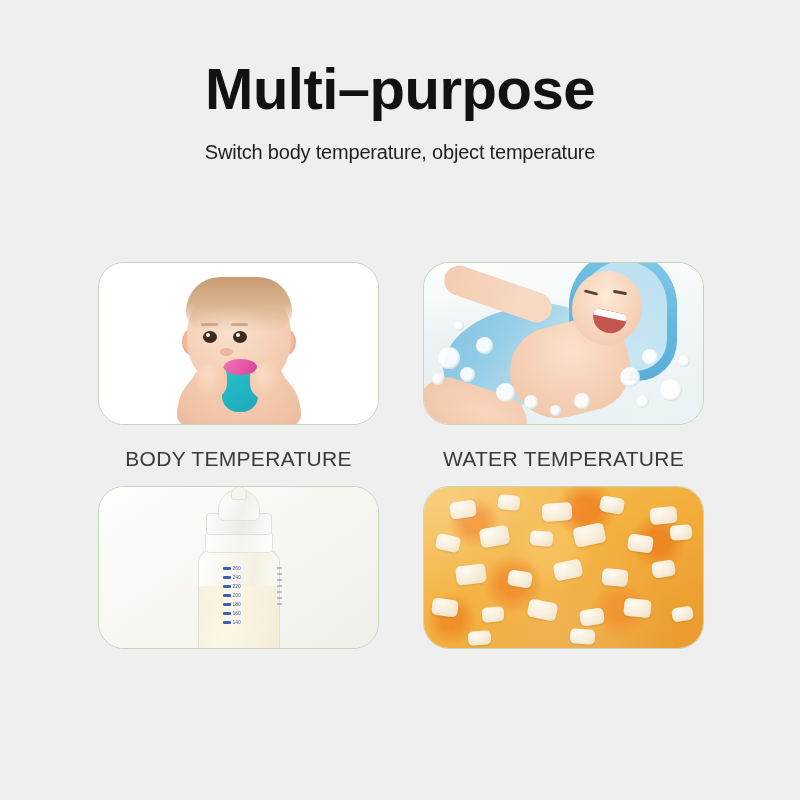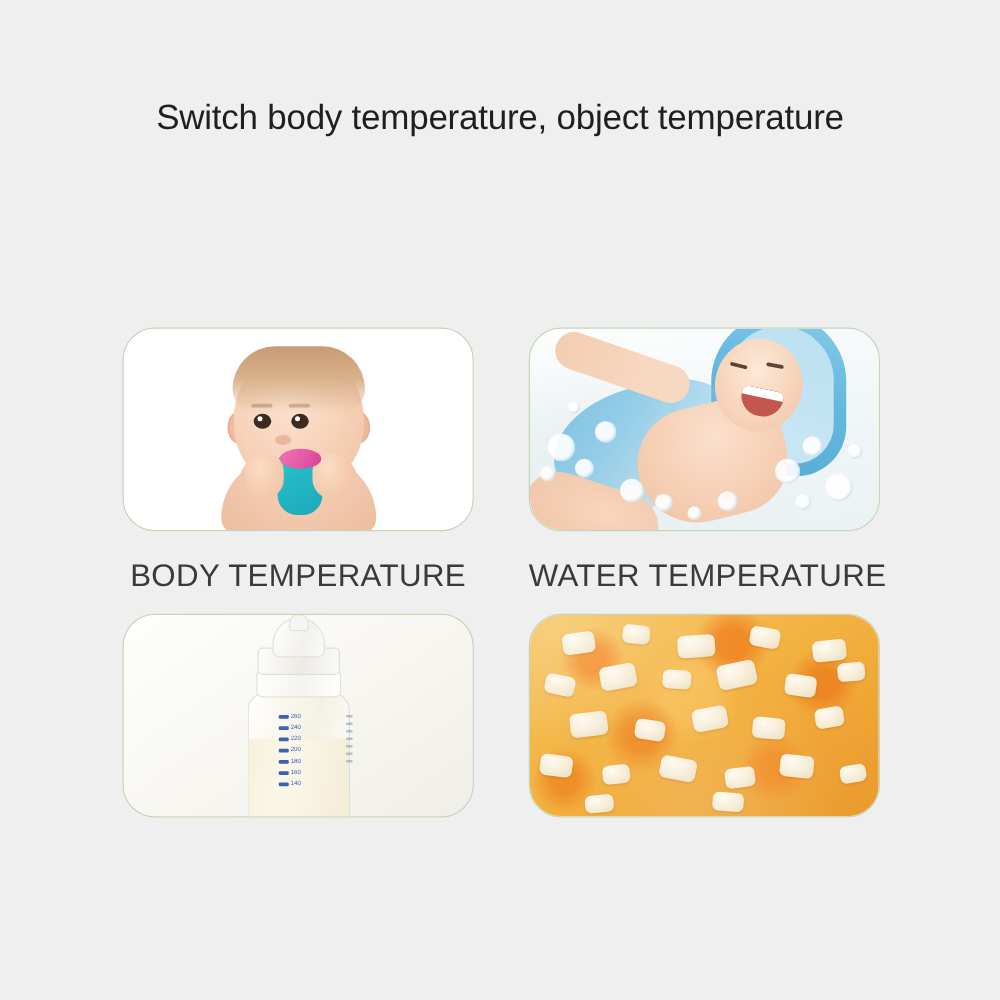--- a/index.html
+++ b/index.html
@@ -36,21 +36,21 @@
     font-size: 58px;
     font-weight: bold;
     color: #111214;
     letter-spacing: -0.5px;
     line-height: 1.08;
     white-space: nowrap;
   }
 
   .subtitle {
     margin-top: 20px;
-    font-size: 28px;
+    font-size: 20px;
     font-weight: normal;
     color: #1d1f21;
     letter-spacing: -0.2px;
     white-space: nowrap;
   }
 
   
   .grid {
     position: absolute;
     top: 262px;
@@ -79,21 +79,21 @@
 
   .card-media {
     position: absolute;
     inset: 0;
     overflow: hidden;
   }
 
   .card-label {
     margin-top: 22px;
     text-align: center;
-    font-size: 25px;
+    font-size: 21px;
     letter-spacing: 0.3px;
     color: #3a3a3c;
     white-space: nowrap;
   }
 
   
   .m-body { background: #ffffff; }
   .m-body .scene {
     position: absolute;
     left: 50%;
@@ -432,20 +432,21 @@
       radial-gradient(ellipse at 50% 120%, rgba(255,255,255,.18), rgba(255,255,255,0) 60%),
       radial-gradient(ellipse at 8% 8%, rgba(255,255,255,.22), rgba(255,255,255,0) 45%);
   }
 </style>
 </head>
 <body>
 
 <div class="page">
 
   <div class="header">
+    <div class="title">Multi–purpose</div>
     <div class="subtitle">Switch body temperature, object temperature</div>
   </div>
 
   <div class="grid">
 
     <div class="cell">
       <div class="card">
         <div class="card-media m-body">
           <div class="scene">
             <div class="arm l"></div>

